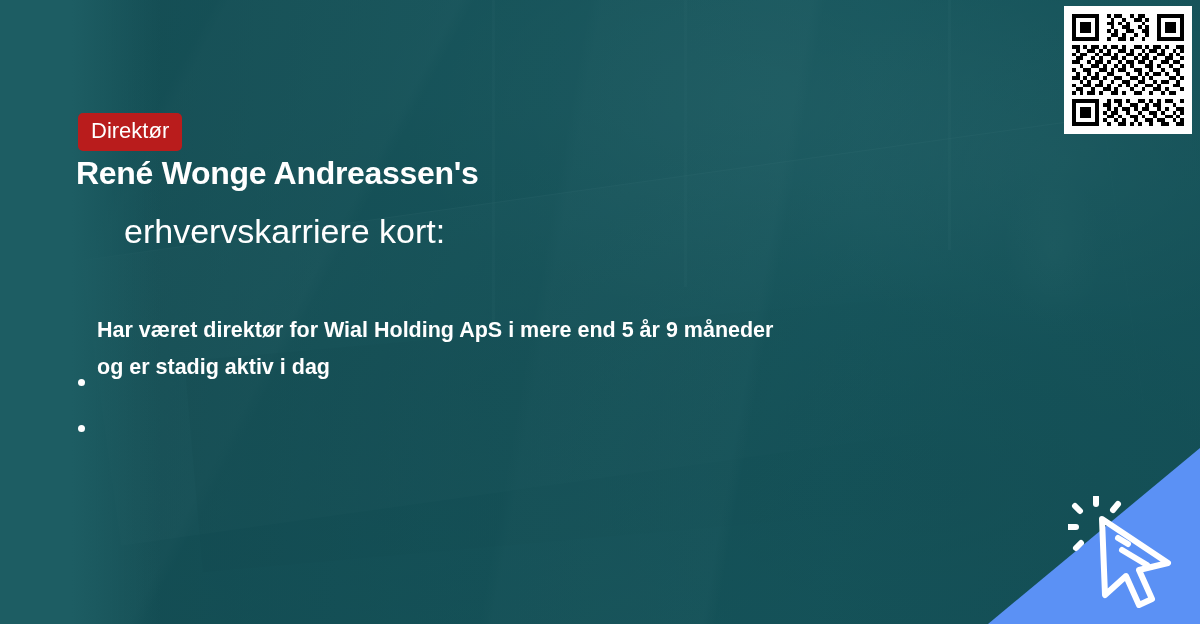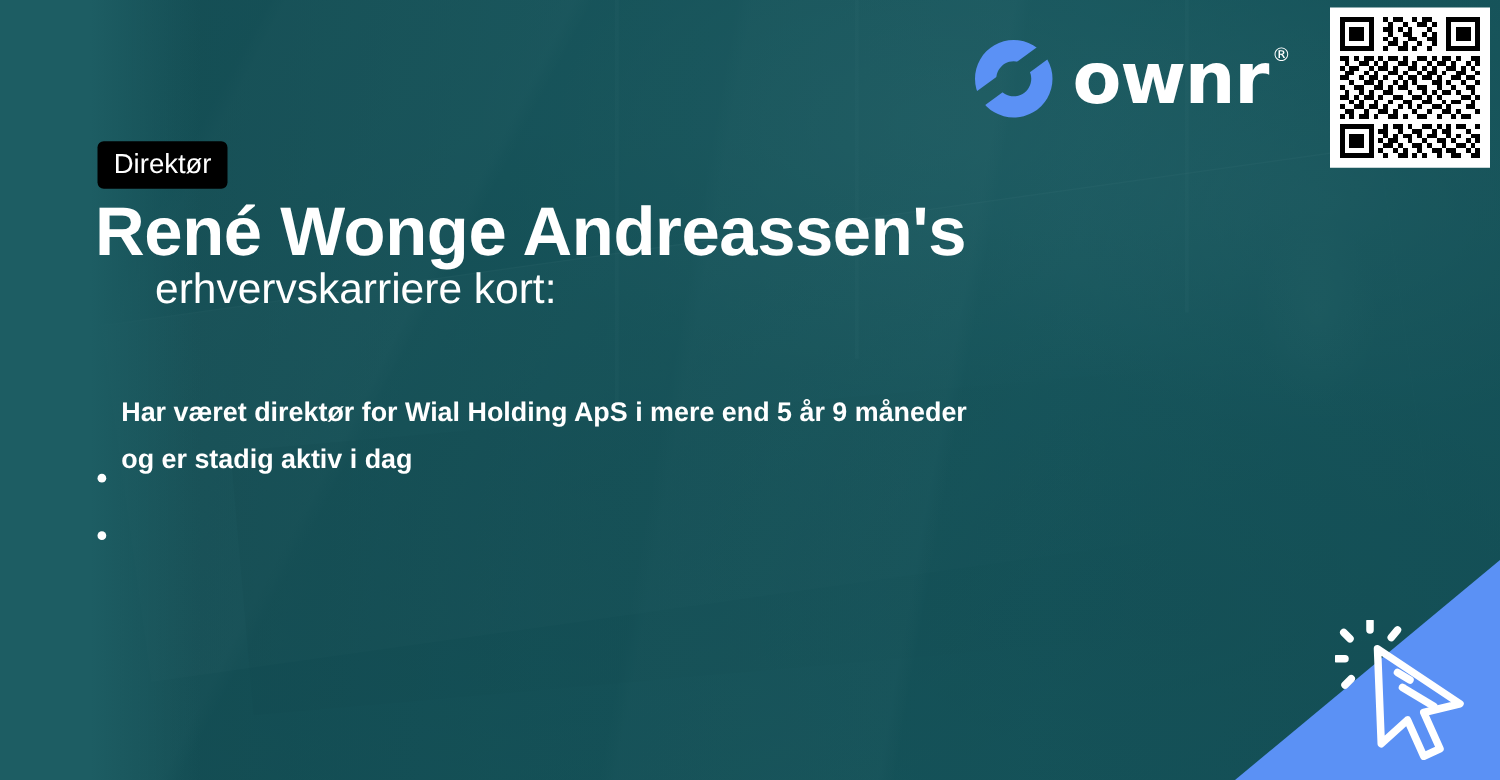--- a/index.html
+++ b/index.html
@@ -147,34 +147,34 @@
     padding: 0;
     box-sizing: border-box;
   }
   .qr-box svg { display: block; width: 100%; height: 100%; }
 
   
   .badge {
     position: absolute;
     left: 78px;
     top: 113px;
-    background: #000000;
+    background: #b91c1c;
     color: #ffffff;
     font-size: 22px;
     line-height: 1;
     padding: 7px 13px 9px 13px;
     border-radius: 5px;
   }
   .headline {
     position: absolute;
     left: 76px;
     top: 157px;
     width: 900px;
     color: #ffffff;
-    font-size: 55px;
+    font-size: 32px;
     font-weight: bold;
     line-height: 1.04;
     letter-spacing: -0.3px;
   }
   .subhead {
     position: absolute;
     left: 76px;
     top: 212px;
     width: 900px;
     color: #ffffff;
@@ -240,36 +240,20 @@
       <line x1="50" y1="42" x2="60" y2="48"></line>
       <line x1="54" y1="54" x2="79" y2="69"></line>
       <line x1="28" y1="8" x2="28" y2="1"></line>
       <line x1="12" y1="15" x2="7" y2="10"></line>
       <line x1="8" y1="31" x2="1" y2="31"></line>
       <line x1="13" y1="47" x2="8" y2="52"></line>
       <line x1="45" y1="14" x2="50" y2="8"></line>
     </g>
   </svg>
 
-  <div class="logo-block">
-    <svg class="logo-mark" viewBox="0 0 66 66">
-      <defs>
-        <mask id="slashmask">
-          <rect x="0" y="0" width="66" height="66" fill="#fff"></rect>
-          <path d="M -6 50 L 54 6 L 62 16 L 2 60 Z" fill="#000"></path>
-        </mask>
-      </defs>
-      <g mask="url(#slashmask)">
-        <path d="M33 2 A31 31 0 1 1 32.99 2 Z M33 19 A14 14 0 1 0 33.01 19 Z" fill="#5b91f5" fill-rule="evenodd"></path>
-      </g>
-    </svg>
-    <div class="logo-word">
-      <span>ownr</span><span class="logo-reg">®</span>
-    </div>
-  </div>
 
   <div class="qr-box">
     <svg viewBox="0 0 33 33" shape-rendering="crispEdges">
       <rect width="33" height="33" fill="#ffffff"></rect>
       <g fill="#000000">
         <rect x="2" y="2" width="7" height="1"></rect>
           <rect x="2" y="3" width="1" height="5"></rect>
         <rect x="8" y="3" width="1" height="5"></rect>
           <rect x="2" y="8" width="7" height="1"></rect>
         <rect x="4" y="4" width="3" height="3"></rect>

